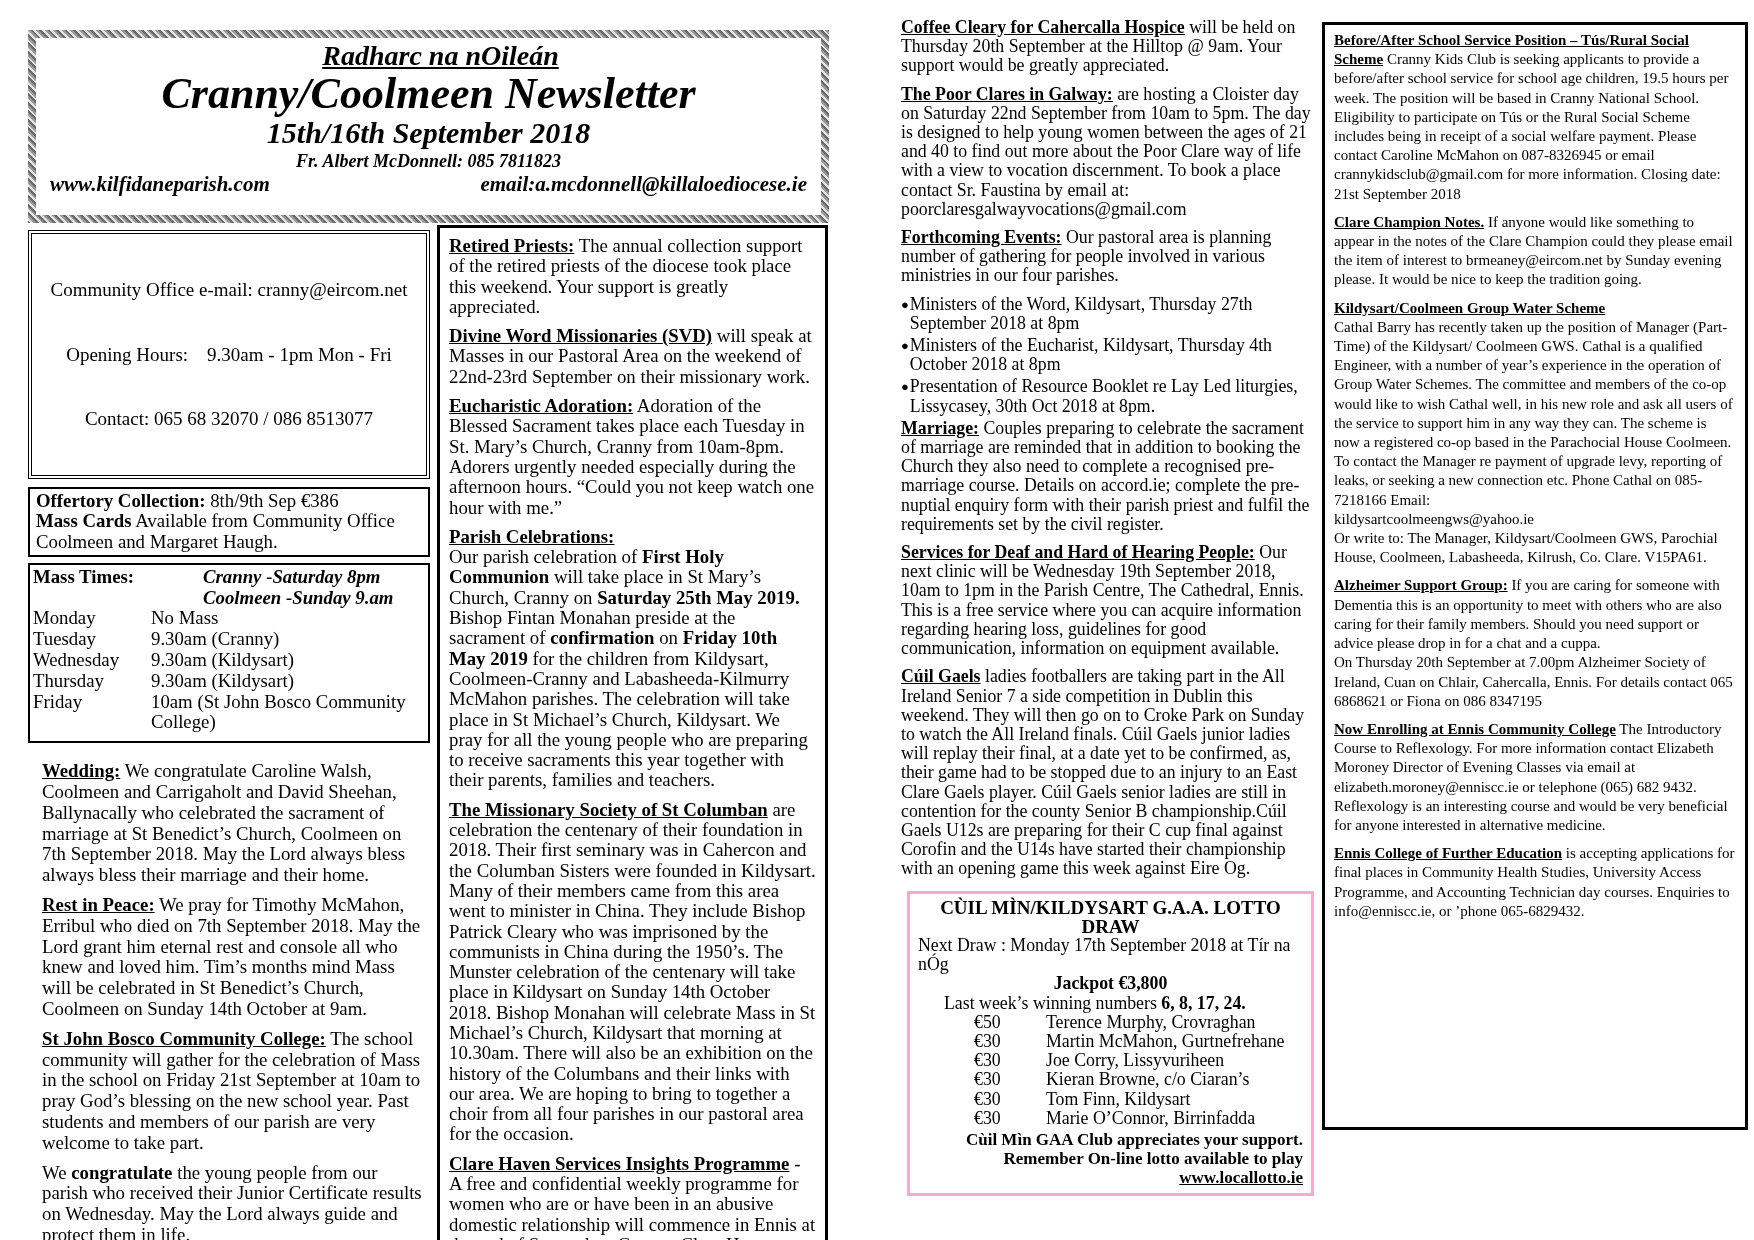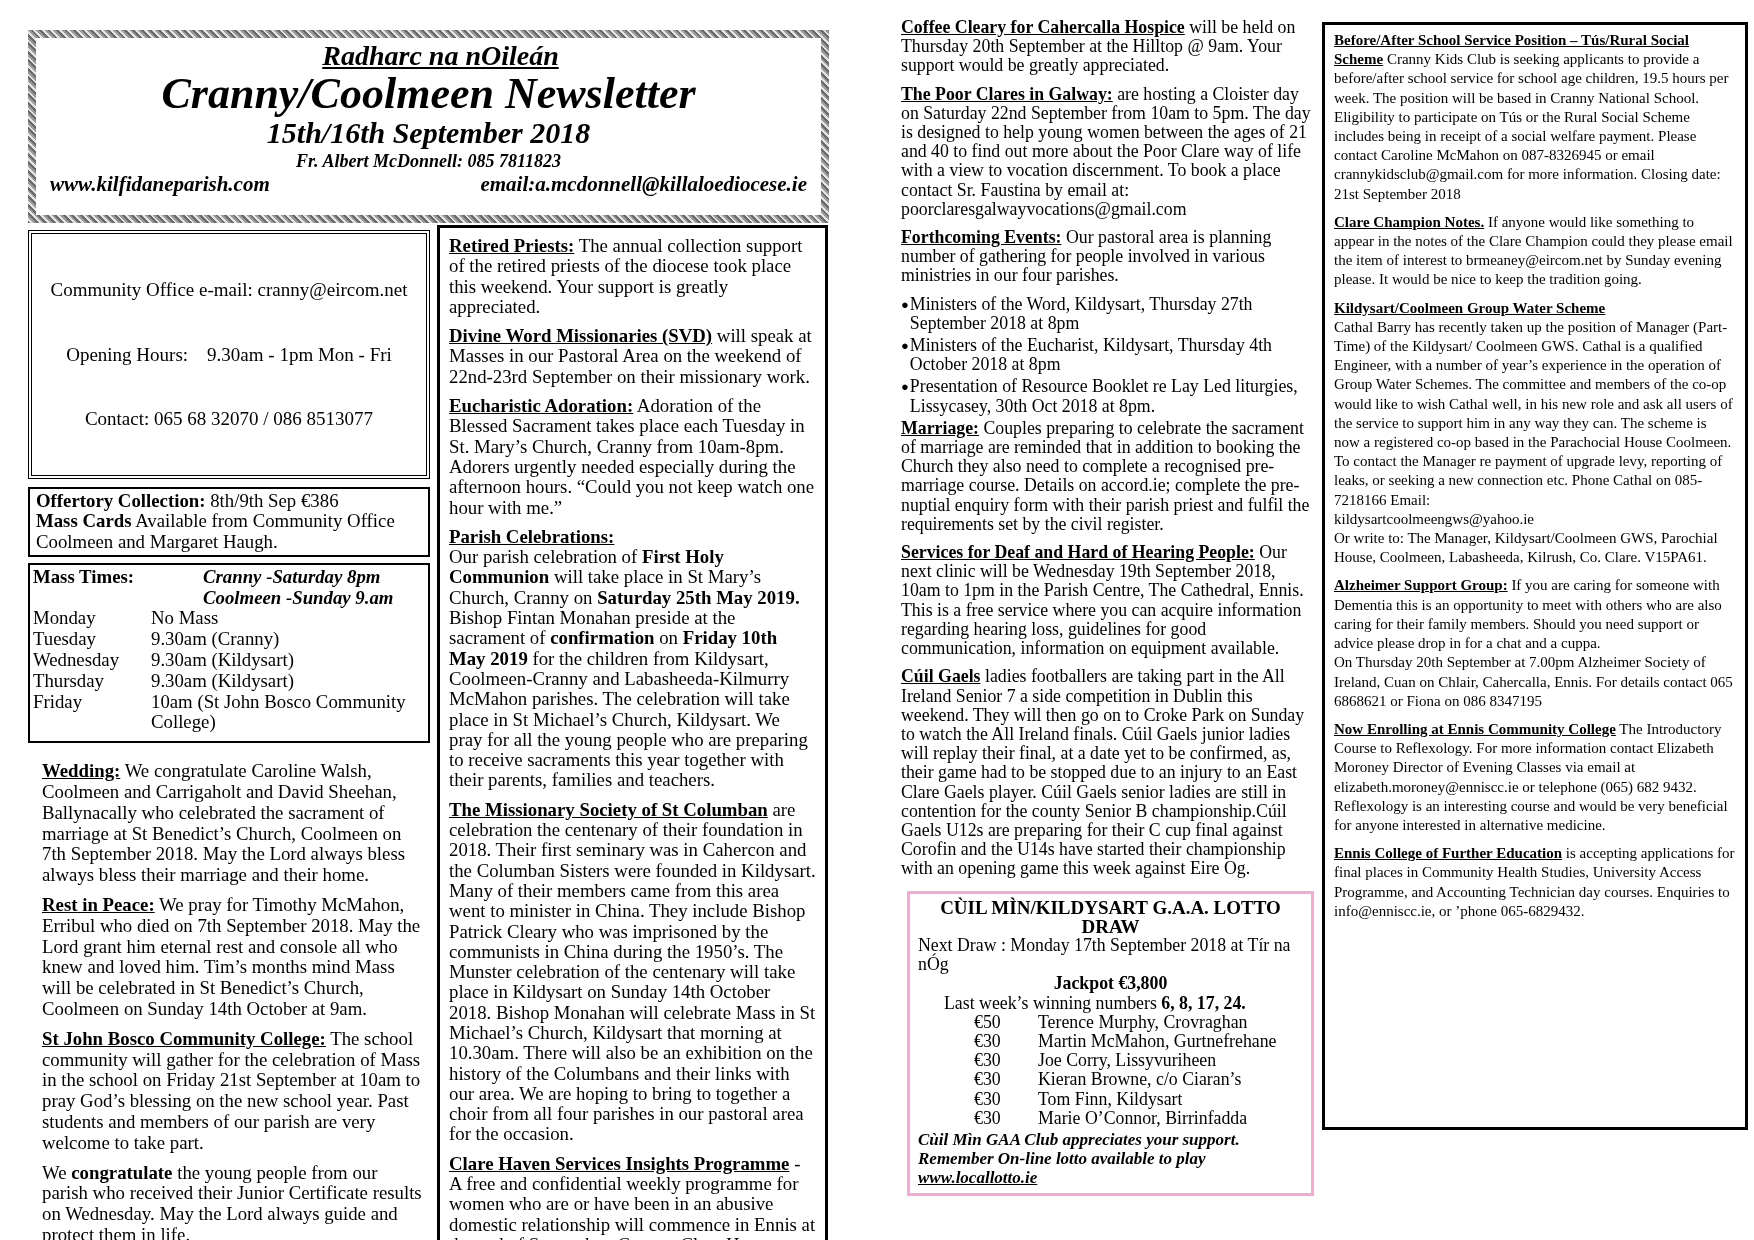--- a/index.html
+++ b/index.html
@@ -45,23 +45,23 @@
   .head{font-weight:bold;text-decoration:underline;}
   .seg.b{font-weight:bold;}
   .bullet{display:flex;margin:0 0 3px 0;}
   .dot{flex:none;font-size:13px;line-height:inherit;margin-right:1px;}
 
   
   .lotto-box{margin:12px 0 0 6px;border:3px solid #f9a8d4;padding:4px 8px 6px;}
   .lotto-title{text-align:center;font-weight:bold;font-size:19px;}
   .lotto-jackpot{text-align:center;font-weight:bold;}
   .lotto-lastweek{padding-left:26px;}
-  .lw-row{display:flex;padding-left:56px;}
+  .lw-row{display:flex;padding-left:56px;gap:8px;}
   .lw-amt{flex:none;width:64px;}
-  .lotto-footer{text-align:left;font-weight:bold;font-style:italic;font-size:17px;line-height:19px;margin-top:2px;}
+  .lotto-footer{text-align:right;font-weight:bold;font-size:17px;line-height:19px;margin-top:2px;}
   .u{text-decoration:underline;}
 </style>
 </head>
 <body>
 
 <div class="page">
 
   <div class="header-frame">
     <div class="header-inner">
       <div class="masthead">Radharc na nOileán</div>

